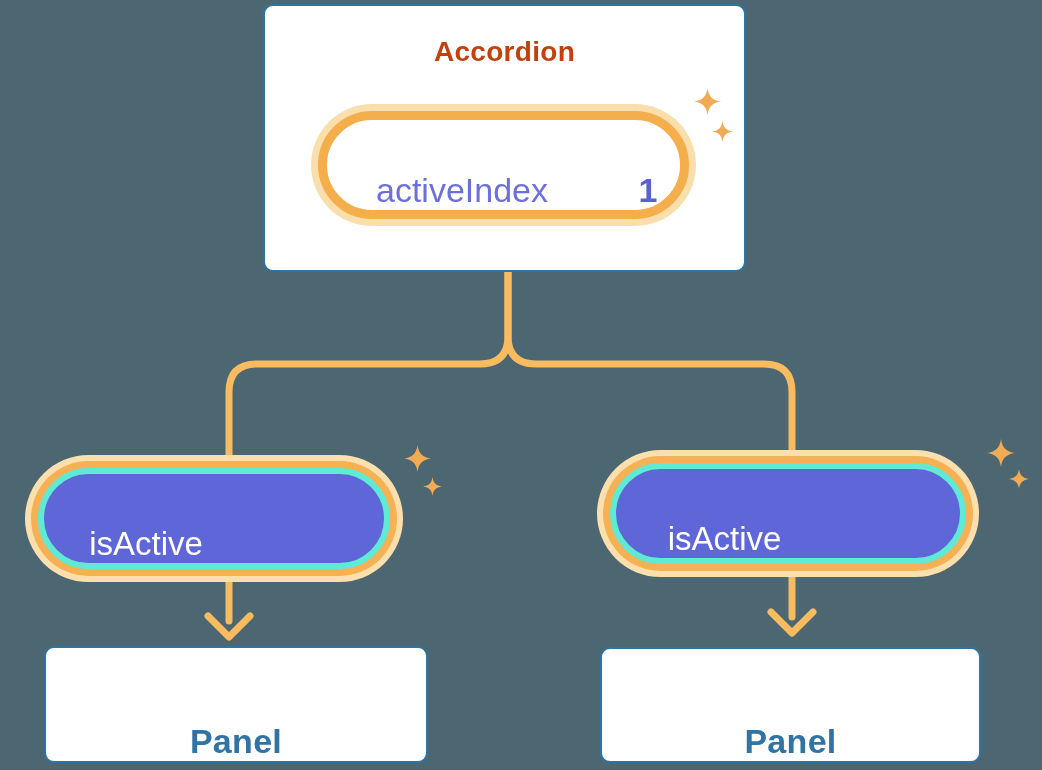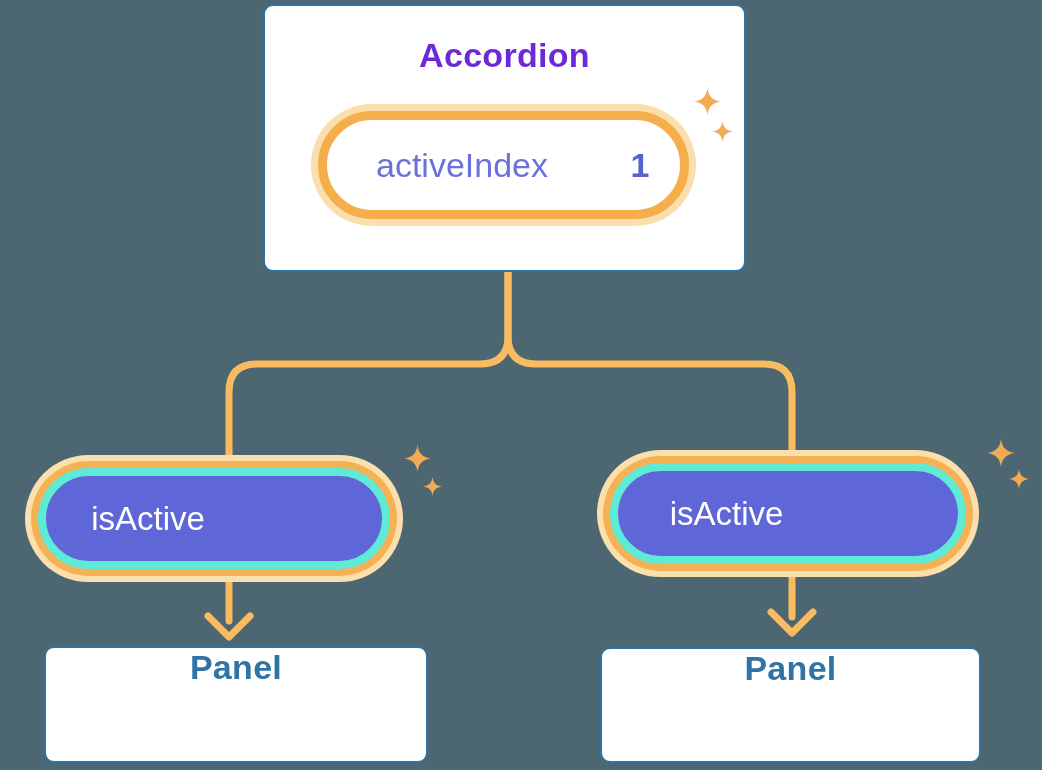--- a/index.html
+++ b/index.html
@@ -10,46 +10,46 @@
   }
   .connectors{position:absolute;left:0;top:0;width:1042px;height:770px;pointer-events:none;}
   .card{
     position:absolute;background:#ffffff;
     border:2.5px solid #2E74A3;border-radius:10px;
     box-sizing:border-box;
   }
   .accordion-card{left:263px;top:4px;width:483px;height:268px;}
   .card-title{
     text-align:center;margin-top:30px;
-    font-size:34px;font-weight:600;color:#6d28d9;letter-spacing:.3px;
+    font-size:28px;font-weight:600;color:#c2410c;letter-spacing:.3px;
   }
-  .panel-card{display:flex;align-items:flex-start;justify-content:center;}
+  .panel-card{display:flex;align-items:flex-end;justify-content:center;}
   .panel-card.left{left:44px;top:646px;width:384px;height:117px;}
   .panel-card.right{left:600px;top:647px;width:381px;height:116px;}
   .panel-title{font-size:34px;font-weight:600;color:#2F74A4;letter-spacing:.3px;}
 
   .pill{
-    position:absolute;display:flex;align-items:center;
-    border-radius:999px;box-sizing:border-box;overflow:hidden;
+    position:absolute;display:flex;align-items:flex-end;
+    border-radius:999px;box-sizing:border-box;overflow:hidden;gap:8px;
   }
   .pill-cell{display:flex;align-items:center;justify-content:center;}
 
   
   .pill-root{
     left:318px;top:111px;width:371px;height:108px;
     background:#ffffff;border:9px solid #F5AE4C;
     box-shadow:0 0 0 7px #FADEAC;
   }
   .pill-root .pill-label{width:270px;font-size:34px;color:#6B70DC;}
   .pill-root .pill-divider{width:3px;background:#F6B45C;}
   .pill-root .pill-value{flex:1;font-size:34px;font-weight:700;color:#5860D2;}
 
   
   .pill-prop{
-    background:#5F66D8;border:8px solid #5eead4;
+    background:#5F66D8;border:6px solid #5eead4;
     box-shadow:0 0 0 7px #F6B155,0 0 0 13px #FBDFAD;
     color:#ffffff;
   }
   .pill-prop .pill-label{font-size:33px;color:#ffffff;}
   .pill-prop .pill-divider{width:3px;background:#ffffff;}
   .pill-prop .pill-value{flex:1;font-size:33px;font-weight:700;color:#ffffff;}
   .pill-prop.left{left:38px;top:468px;width:352px;height:101px;}
   .pill-prop.left .pill-label{width:204px;}
   .pill-prop.right{left:610px;top:463px;width:356px;height:101px;}
   .pill-prop.right .pill-label{width:217px;}

